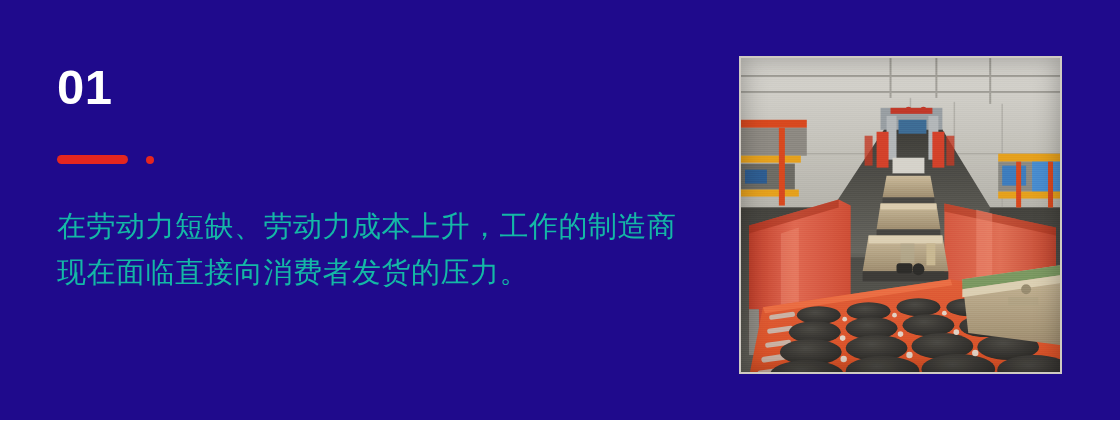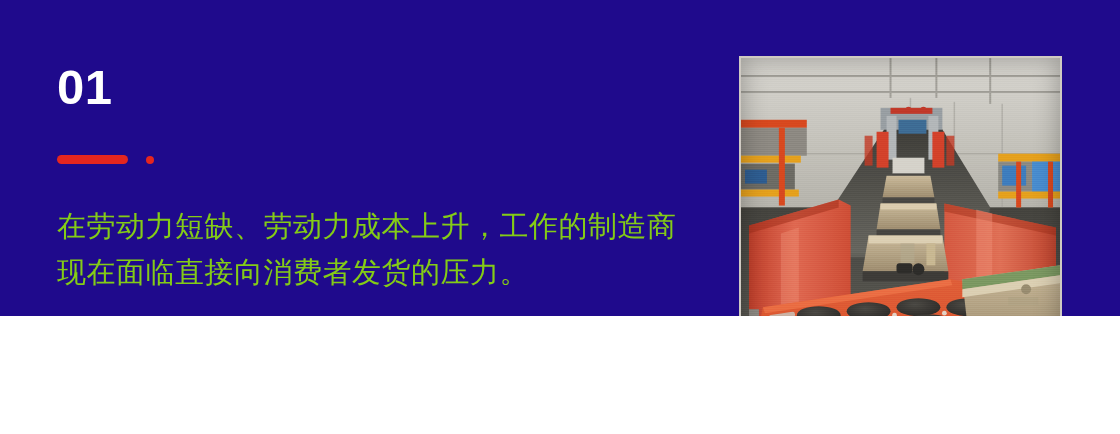--- a/index.html
+++ b/index.html
@@ -8,21 +8,21 @@
   }
   body {
     width: 1120px;
     height: 434px;
     overflow: hidden;
     font-family: "Liberation Sans", "DejaVu Sans", sans-serif;
   }
   .slide {
     position: relative;
     width: 1120px;
-    height: 316px;
+    height: 420px;
     background: #1f0a8c;
     overflow: hidden;
   }
 
   
   .content {
     position: absolute;
     left: 57px;
     top: 63px;
     width: 640px;
@@ -57,21 +57,21 @@
     width: 8px;
     height: 8px;
     border-radius: 50%;
     background: #e5261f;
   }
   .body-text {
     margin: 0;
     padding-top: 38px;
     font-size: 29px;
     line-height: 46px;
-    color: #84cc16;
+    color: #14b8a6;
     letter-spacing: 0.5px;
     white-space: pre-line;
   }
 
   
   .photo-frame {
     position: absolute;
     left: 739px;
     top: 56px;
     width: 323px;

